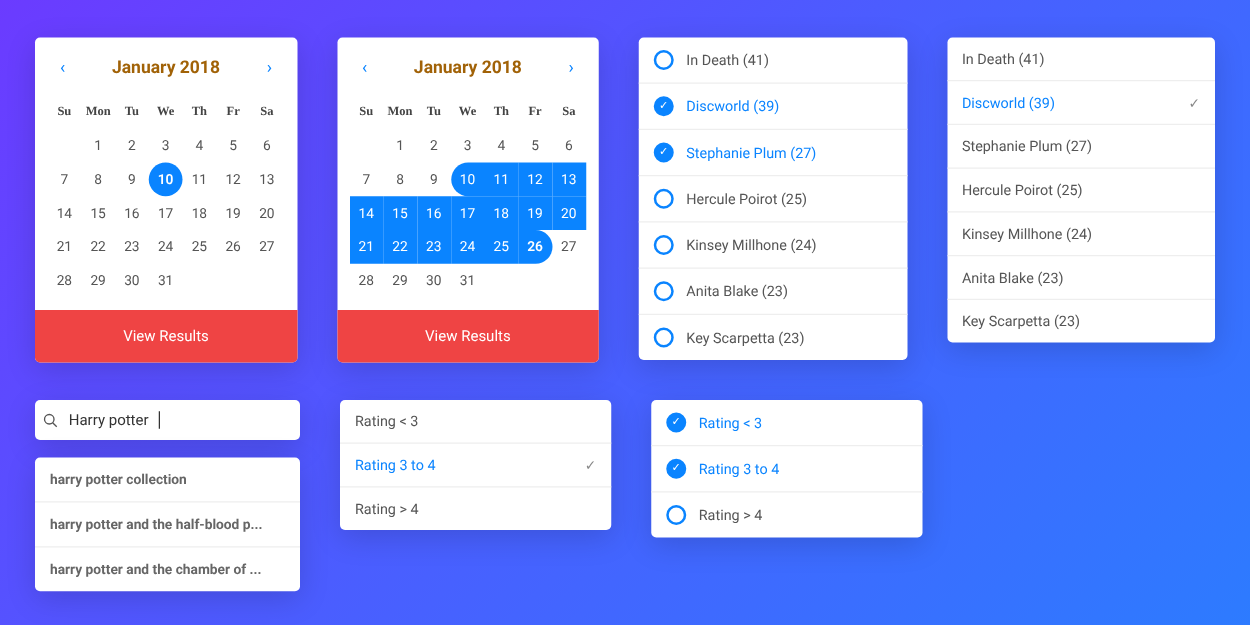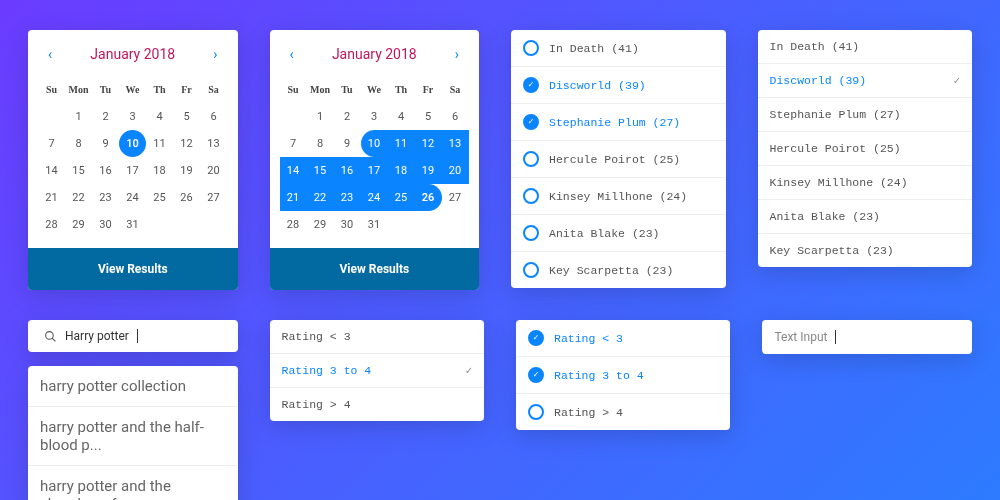--- a/index.html
+++ b/index.html
@@ -21,66 +21,65 @@
     background: #fff;
     border-radius: 4px;
     box-shadow: 0 6px 24px rgba(0,0,0,0.15);
   }
   
   .cal { width: 212px; }
   .cal-head {
     display: flex; align-items: center; justify-content: space-between;
     padding: 14px 16px 6px;
   }
-  .cal-title { font-size: 14px; font-weight: 400; color:#be185d;text-align:center;}
+  .cal-title { font-size: 14px; font-weight: 700; color:#a16207;text-align:center;}
   .nav-btn { color:#0a84ff; font-size:14px; cursor:pointer; padding:2px 4px;}
   .cal-grid { padding: 6px 10px 10px; }
   .cal-row { display:flex; }
   .cal-cell {
     width: 27px; height:27px; line-height:27px; text-align:center;
     font-size:11px; color:#666;
   }
   .cal-dow { font-weight:600; color:#444; font-size:10px;font-family:Liberation Serif, serif;}
   .day { cursor:pointer; color:#555; border-radius:14px; }
   .day.sel { background:#0a84ff; color:#fff; font-weight:600;}
   .day.range { background:#0a84ff; color:#fff; border-radius:0;}
   .day.range-start { border-radius:14px 0 0 14px;}
   .day.range-end { border-radius:0 14px 14px 0; font-weight:600;}
   .cal-footer {
-    background:#0369a1; color:#fff; text-align:center;
+    background:#ef4444; color:#fff; text-align:center;
     padding:14px 0; font-size:12px; border-radius:0 0 4px 4px;
     cursor:pointer;
-    font-weight:bold;
   }
   
-  .list { width: 217px; font-family: Liberation Mono, monospace; }
+  .list { width: 217px; }
   .item {
     display:flex; align-items:center; gap:10px;
     padding:10px 12px; border-bottom:1px solid #eee;
     font-size:11.5px; color:#555; cursor:pointer;
   }
   .item:last-child { border-bottom:none; }
   .item.active { color:#0a84ff;text-align:right; }
   .radio {
     width:16px; height:16px; border-radius:50%;
     border:2px solid #0a84ff; flex:none; display:flex; align-items:center; justify-content:center;
   }
   .radio.filled { background:#0a84ff; color:#fff; font-size:10px;}
   .radio.filled::after { content:"✓"; font-size:9px; line-height:1;}
   .tick-right { margin-left:auto; color:#888; font-size:11px;}
   
   .search-wrap { width:212px; display:flex; flex-direction:column; gap:14px;}
   .search-box {
-    background:#fff; border-radius:4px; padding:9px 16px;
+    background:#fff; border-radius:4px; padding:9px 6px;
     display:flex; align-items:center; gap:8px;
     box-shadow:0 6px 24px rgba(0,0,0,0.15);
   }
   .caret { border-right:1px solid #333; height:14px; animation:blink 1s step-end infinite;}
   @keyframes blink { 50% { opacity:0; } }
-  .suggest .item { color:#666; font-size:15px; padding:11px 12px;}
+  .suggest .item { color:#666; font-size:11px; padding:11px 12px;font-weight:bold;}
   .txtinput { width:212px; }
   .txtinput .search-box { padding:10px 12px;}
   .txtinput .ph { color:#888; }
   .icon-svg { flex:none; }
 </style>
 </head>
 <body>
 
 <div class="row">
 
@@ -310,19 +309,13 @@
       <div class="item active">
         <span class="radio filled"></span>
         <span>Rating 3 to 4</span>
       </div>
       <div class="item">
         <span class="radio"></span>
         <span>Rating &gt; 4</span>
       </div>
     </div>
 
-  <div class="txtinput">
-    <div class="search-box">
-      <span class="ph">Text Input</span>
-      <span class="caret"></span>
-    </div>
-  </div>
 </div>
 
 </body></html>

